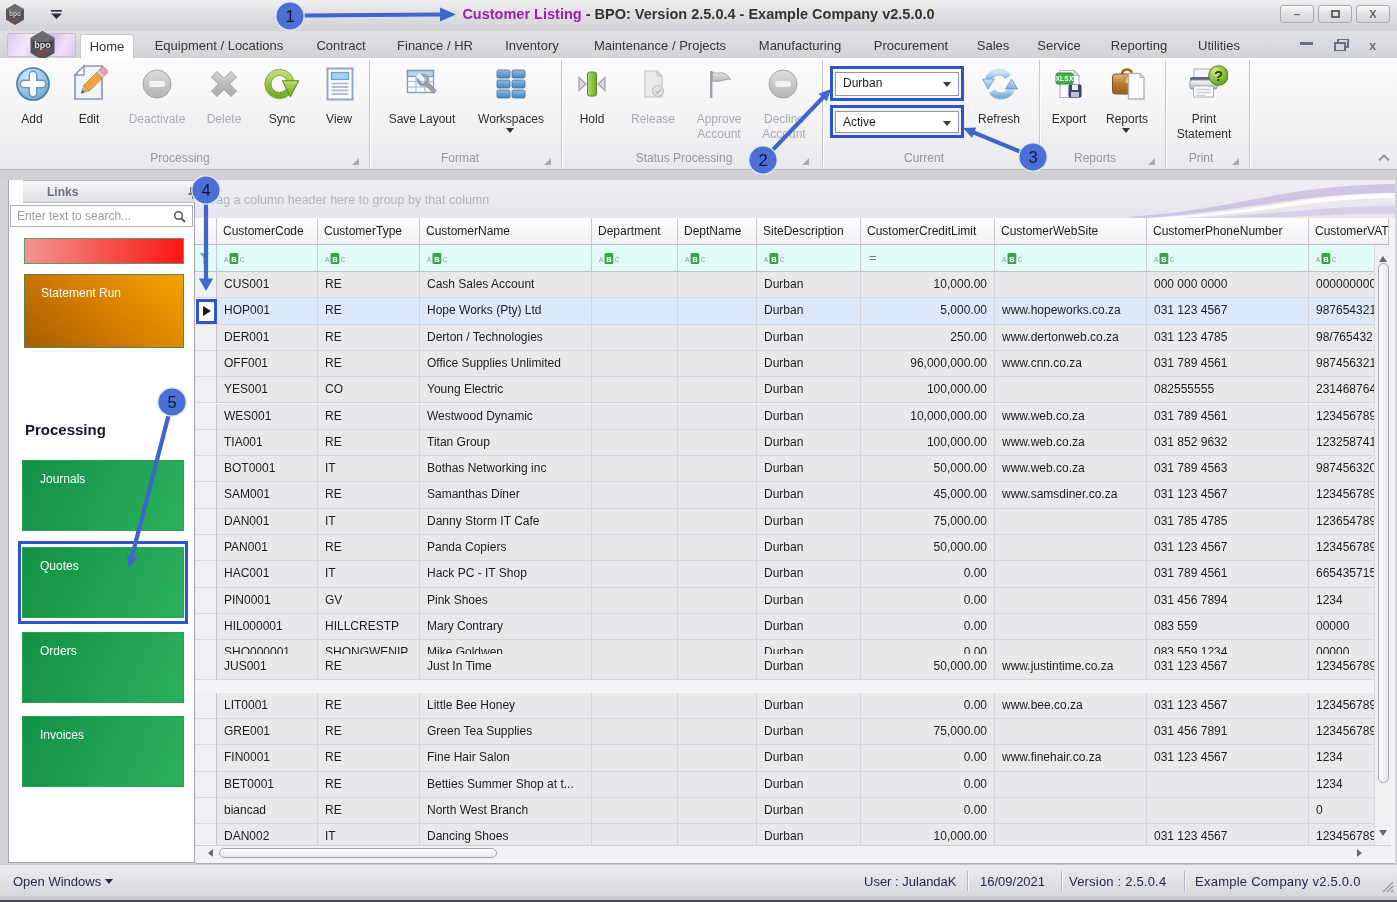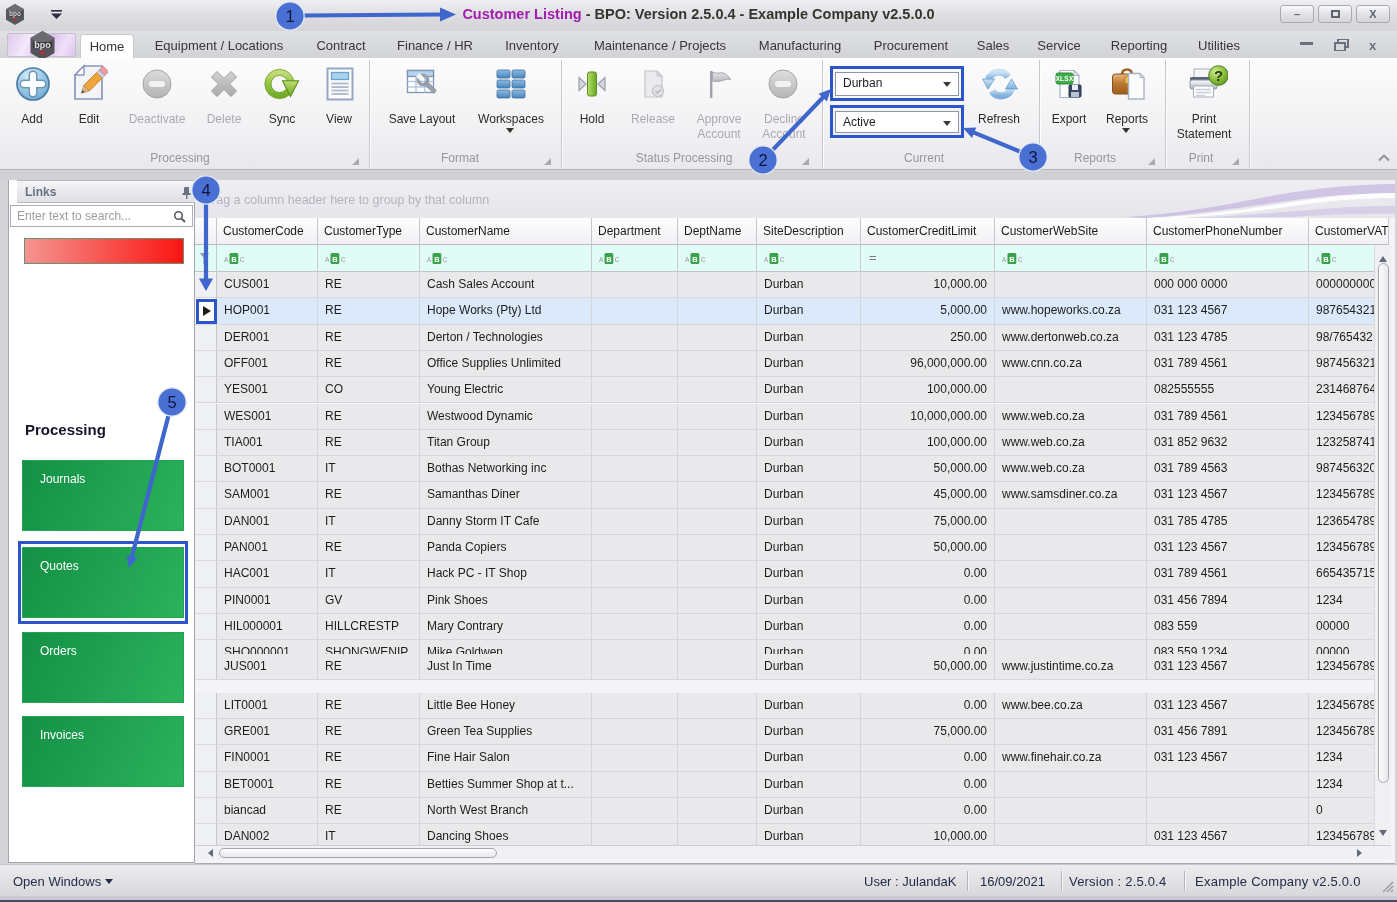--- a/index.html
+++ b/index.html
@@ -25,21 +25,21 @@
 .rbtn-label.dis{color:#a9a9b1}
 .ricon{position:absolute;width:32px;height:32px}
 .ricon svg{position:absolute;left:0;top:0}
 .combo{position:absolute;left:835px;width:124px;height:24px;background:#fff;border:1px solid #8d96a8;font-size:12px;color:#1d1d1d;line-height:20px;padding-left:7px}
 .combo .ca{position:absolute;right:7px;top:9px;width:0;height:0;border:4px solid transparent;border-top:5px solid #3a3a3a}
 .bluebox{position:absolute;border:3px solid #2b55c8}
 
 #divider{position:absolute;left:0;top:171px;width:1397px;height:9px;background:#d0d0d5}
 
 #panel{position:absolute;left:8px;top:180px;width:187px;height:683px;background:#fff;border:1px solid #a5a5ad;border-top:none}
-#panelhead{position:absolute;left:8px;top:0;width:185px;height:23px;background:linear-gradient(#f5f5f7,#dfdfe5);border:1px solid #b9b9c0;border-left:none;border-right:none;color:#6a7183;font-weight:bold;font-size:12px;line-height:22px;padding-left:8px}
+#panelhead{position:absolute;left:14px;top:0;width:185px;height:23px;background:linear-gradient(#f5f5f7,#dfdfe5);border:1px solid #b9b9c0;border-left:none;border-right:none;color:#6a7183;font-weight:bold;font-size:12px;line-height:22px;padding-left:24px}
 #searchbox{position:absolute;left:1px;top:25px;width:183px;height:22px;background:#fff;border:1px solid #aab0bb;color:#9b9ba3;font-size:12px;line-height:20px;padding-left:6px}
 #redbar{position:absolute;left:15px;top:58px;width:160px;height:26px;border:1px solid #6d9272;background:linear-gradient(to right,#f59490,#fb1511)}
 #stmtrun{position:absolute;left:15px;top:94px;width:160px;height:74px;border:1px solid #58814f;background:linear-gradient(40deg,#a85c00,#d98200 55%,#f5a300);color:#fff;font-size:12px}
 #proctitle{position:absolute;left:16px;top:241px;font-size:15px;font-weight:bold;color:#15152a}
 .gbtn{position:absolute;left:13px;width:162px;background:linear-gradient(115deg,#139045,#2cb25d);color:#fff;font-size:12px;border:1px solid #24a352}
 .gbtn span{position:absolute;left:17px;top:11px}
 
 #grid{position:absolute;left:195px;top:180px;width:1200px;height:684px;background:#f4f4f6;border-bottom:1px solid #ababb2}
 #groupby{position:absolute;left:0;top:0;width:1200px;height:38px;background:linear-gradient(#efeef3,#e6e5eb);color:#b4b4bd;font-size:12.5px;overflow:hidden}
 #gbtext{position:absolute;left:8px;top:13px}
@@ -395,20 +395,23 @@
           <rect x="4" y="1" width="5" height="7" rx="1"></rect>
           <rect x="2.5" y="7" width="8" height="2"></rect>
           <rect x="6" y="9" width="1.4" height="4"></rect>
         </g>
       </svg></div>
  <div id="searchbox">Enter text to search...<svg style="position:absolute;right:6px;top:4px" width="13" height="13">
         <circle cx="5.5" cy="5.5" r="3.8" fill="none" stroke="#5a5a64" stroke-width="1.6"></circle>
         <path d="M8.5 8.5 L12 12" stroke="#5a5a64" stroke-width="2"></path>
       </svg></div>
  <div id="redbar"></div>
+ <div id="stmtrun">
+      <span style="position:absolute;left:16px;top:11px">Statement Run</span>
+    </div>
  <div id="proctitle">Processing</div>
  <div class="gbtn" style="top:367px;height:71px">
       <span>Quotes</span>
     </div>
  <div class="gbtn" style="top:280px;height:71px">
       <span>Journals</span>
     </div>
  <div class="bluebox" style="left:9px;top:361px;width:170px;height:83px"></div>
  <div class="gbtn" style="top:536px;height:71px">
       <span>Invoices</span>

